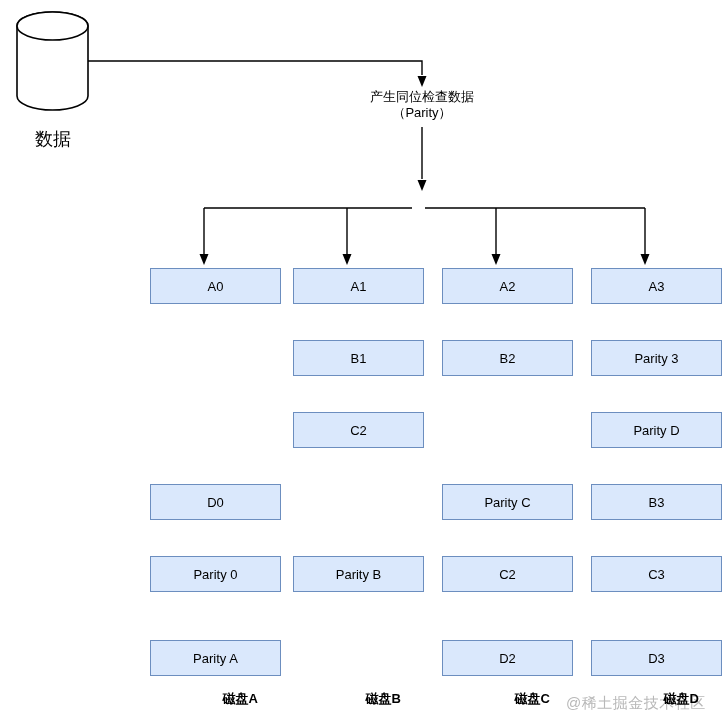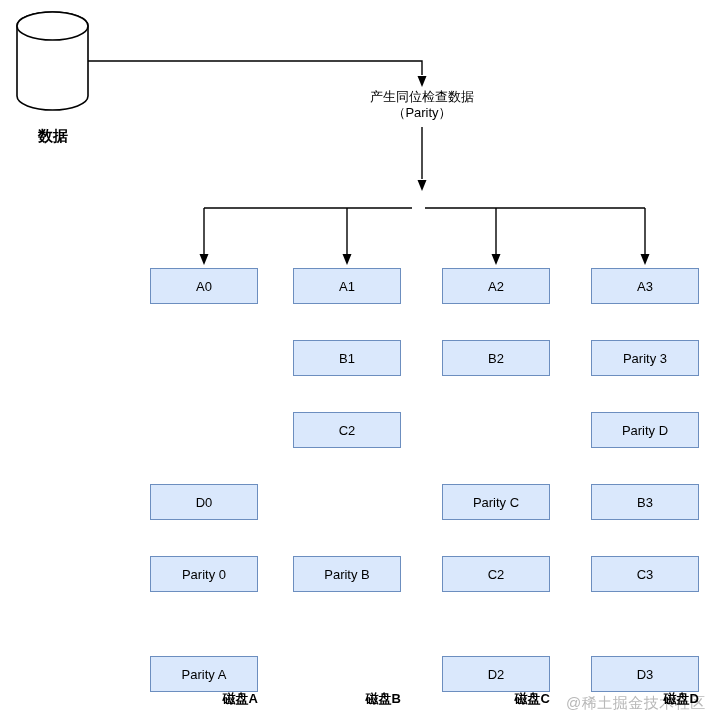--- a/index.html
+++ b/index.html
@@ -2,44 +2,44 @@
 <html style="--block-fill: #dae8fc; --block-border: #6c8ebf; --text: #000000; --watermark: #b8b8b8;"><head>
 <meta charset="utf-8">
 <style>
   html,body{margin:0;padding:0;background:#fff;}
   #canvas{
     position:relative;width:722px;height:720px;background:#fff;overflow:hidden;
     font-family:"Liberation Sans","DejaVu Sans",sans-serif;color:var(--text,#000);
   }
   #wires{position:absolute;left:0;top:0;z-index:0;}
   .cell{
-    position:absolute;width:108px;height:36px;box-sizing:border-box;
+    position:absolute;width:131px;height:36px;box-sizing:border-box;
     background:var(--block-fill,#dae8fc);
     border:1px solid var(--block-border,#6c8ebf);
     display:flex;align-items:center;justify-content:center;
     font-size:13px;z-index:1;
   }
   .disk-label{
     position:absolute;width:108px;top:690px;text-align:right;
     font-size:13px;font-weight:bold;z-index:2;
   }
   .src-label{
     position:absolute;left:10px;top:127px;width:86px;text-align:center;
-    font-size:15px;font-weight:bold;z-index:2;
+    font-size:18px;font-weight:normal;z-index:2;
   }
   .parity-note{
     position:absolute;left:322px;top:89px;width:200px;text-align:center;
     font-size:13px;line-height:16px;z-index:2;white-space:pre-line;
   }
   .watermark{
     position:absolute;left:566px;top:694px;width:160px;
     font-size:15px;color:var(--watermark,#b8b8b8);letter-spacing:.5px;z-index:1;
   }
   .c1{left:150px}.c2{left:293px}.c3{left:442px}.c4{left:591px}
-  .r1{top:268px}.r2{top:340px}.r3{top:412px}.r4{top:484px}.r5{top:556px}.r6{top:656px}
+  .r1{top:268px}.r2{top:340px}.r3{top:412px}.r4{top:484px}.r5{top:556px}.r6{top:640px}
 </style>
 </head>
 <body>
 
 <div id="canvas">
 
   <svg id="wires" width="722" height="720" viewBox="0 0 722 720">
 
     <g fill="#ffffff" stroke="#000000" stroke-width="1.6">
       <path d="M 17 26 A 35.5 14 0 0 1 88 26 L 88 96 A 35.5 14 0 0 1 17 96 Z"></path>

